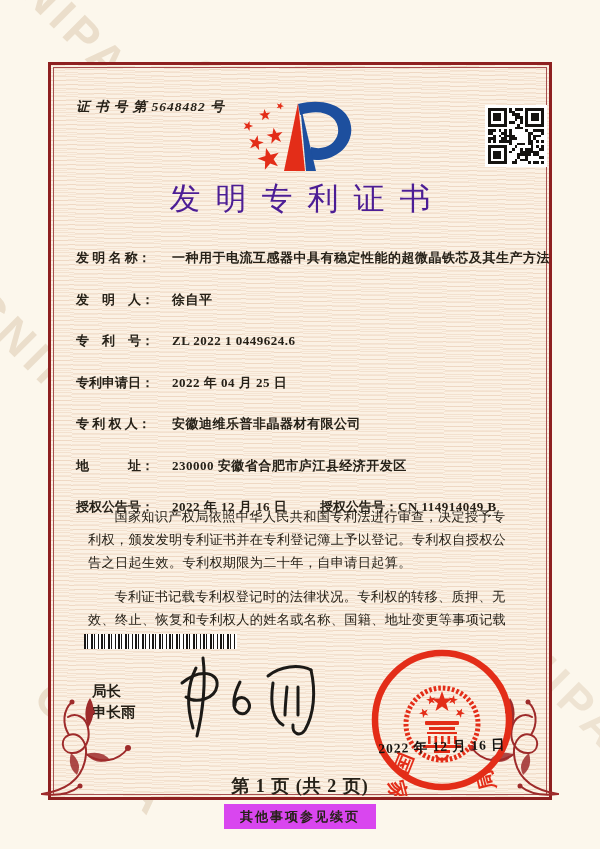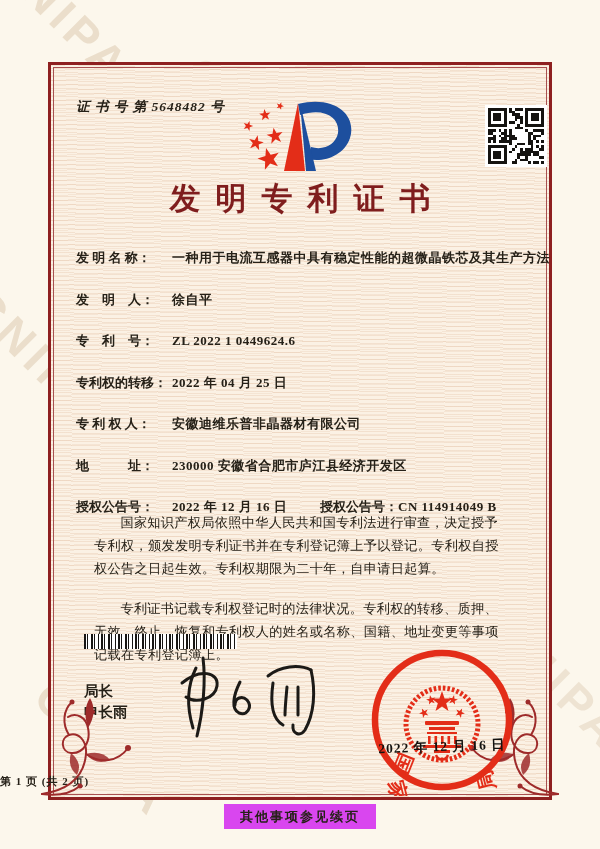--- a/index.html
+++ b/index.html
@@ -28,55 +28,55 @@
     content:"";position:absolute;inset:2px;border:1px solid #a85050;pointer-events:none;
   }
   .ornament{position:absolute;z-index:6;}
   .ornament.br{transform:scaleX(-1);}
   
   .cert-no{position:absolute;left:76px;top:98px;font-size:13.5px;font-weight:600;letter-spacing:1px;z-index:5;font-style:italic;}
   .logo{position:absolute;left:238px;top:98px;z-index:5;}
   .qr{position:absolute;left:485px;top:105px;background:#fff;padding:3px;z-index:5;line-height:0;}
   .title{
     position:absolute;left:0;right:0;top:178px;text-align:center;z-index:5;
-    font-size:31px;font-weight:700;letter-spacing:15px;padding-left:15px;color:#7f1d1d;
+    font-size:31px;font-weight:400;letter-spacing:15px;padding-left:15px;color:#4c1d95;
   }
   
   .fields{position:absolute;left:76px;top:249px;width:455px;z-index:5;font-size:13px;font-weight:600;}
   .frow{position:relative;margin-bottom:23.5px;white-space:nowrap;}
   .flabel{display:inline-block;min-width:96px;white-space:pre;}
   .fvalue{letter-spacing:.5px;}
   .frow.dual .cell2{position:absolute;left:228px;top:0;margin-left:16px;}
   
   .paras{position:absolute;left:76px;top:494px;width:452px;z-index:5;
     font-size:13.2px;line-height:1.73;font-weight:500;}
-  .paras p{margin:18px;text-indent:2em;letter-spacing:.3px;}
+  .paras p{margin:12px;text-indent:2em;letter-spacing:.3px;}
   
   .barcode{
     position:absolute;left:84px;top:634px;width:153px;height:15px;z-index:5;
     background:repeating-linear-gradient(90deg,
       #171513 0 2px,#fff 2px 3px,#171513 3px 4px,#fff 4px 7px,
       #171513 7px 9px,#fff 9px 10px,#171513 10px 11px,#fff 11px 14px,
       #171513 14px 15px,#fff 15px 17px);
   }
   
-  .director{position:absolute;left:84px;top:682px;z-index:5;font-size:14.5px;font-weight:700;
+  .director{position:absolute;left:92px;top:682px;z-index:5;font-size:14.5px;font-weight:700;
     font-family:"Liberation Sans","DejaVu Sans",sans-serif;}
   .director .name{margin-top:2px;}
   .signature{position:absolute;left:172px;top:652px;z-index:5;}
   
   .seal{position:absolute;left:366px;top:644px;width:152px;height:152px;z-index:7;}
   .seal svg{mix-blend-mode:multiply;}
   .seal-date{
     position:absolute;left:-6px;top:94px;width:164px;text-align:center;z-index:8;
     font-size:13.5px;font-weight:700;letter-spacing:1px;color:#14120f;
     transform:rotate(-2deg);
   }
   
-  .page-num{position:absolute;left:0;right:0;top:774px;text-align:left;font-size:11px;
+  .page-num{position:absolute;left:0;right:0;top:774px;text-align:center;font-size:18px;
     letter-spacing:1px;z-index:5;font-weight:600;}
   .footer-note{
     position:absolute;left:0;right:0;top:808px;text-align:center;z-index:3;font-size:13px;font-weight:600;
   }
   .footer-note span{background:#d946ef;padding:5px 16px;letter-spacing:2px;}
   svg .red{fill:#e32d18;}
 </style>
 </head>
 <body>
 
@@ -289,21 +289,21 @@
     <div class="frow">
       <span class="flabel">发 明 名 称：</span><span class="fvalue">一种用于电流互感器中具有稳定性能的超微晶铁芯及其生产方法</span>
     </div>
     <div class="frow">
       <span class="flabel">发　明　人：</span><span class="fvalue">徐自平</span>
     </div>
     <div class="frow">
       <span class="flabel">专　利　号：</span><span class="fvalue">ZL 2022 1 0449624.6</span>
     </div>
     <div class="frow">
-      <span class="flabel">专利权的转移：</span><span class="fvalue">2022 年 04 月 25 日</span>
+      <span class="flabel">专利申请日：</span><span class="fvalue">2022 年 04 月 25 日</span>
     </div>
     <div class="frow">
       <span class="flabel">专 利 权 人：</span><span class="fvalue">安徽迪维乐普非晶器材有限公司</span>
     </div>
     <div class="frow">
       <span class="flabel">地　　　址：</span><span class="fvalue">230000  安徽省合肥市庐江县经济开发区</span>
     </div>
     <div class="frow dual">
       <span>
         <span class="flabel">授权公告号：</span><span class="fvalue">2022 年 12 月 16 日</span>

